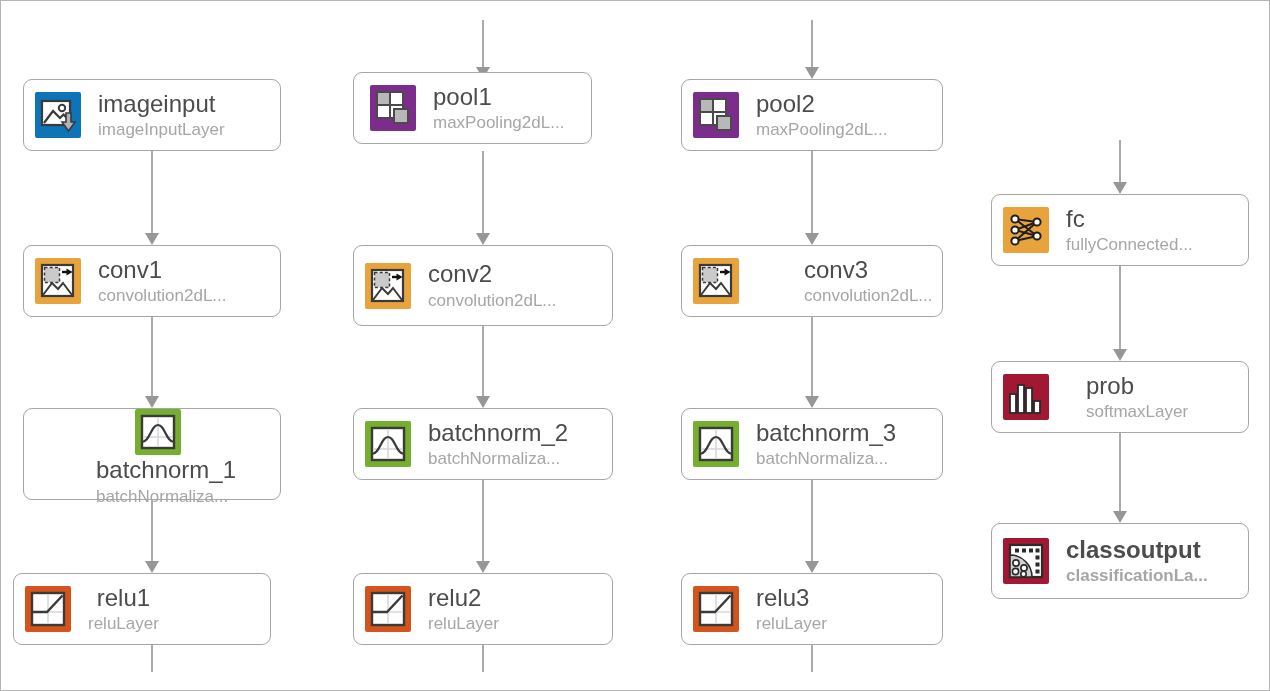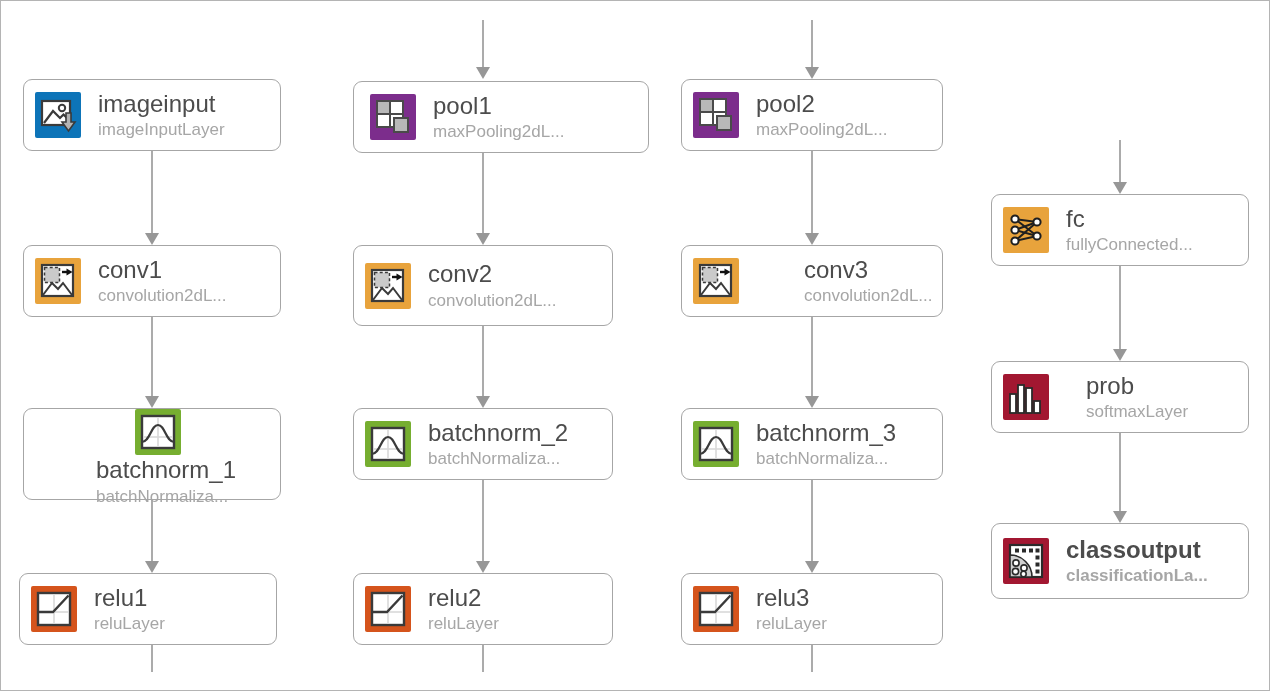--- a/index.html
+++ b/index.html
@@ -71,36 +71,36 @@
     <line x1="8" y1="28" x2="38" y2="28" stroke="#d9d9d9" stroke-width="1.6"></line>
     <path d="M7 33 C15 33 16 16 23 16 C30 16 31 33 39 33" fill="none" stroke="#3a3a3a" stroke-width="2.2"></path>
   </svg>
       </span>
     <span class="layer-text">
       <span class="layer-title">batchnorm_1</span>
       <span class="layer-subtitle">batchNormaliza...</span>
     </span>
   </div>
 
-  <div class="layer-node" style="left: 18px; top: 572px; width: 258px; height: 72px;">
+  <div class="layer-node" style="left: 12px; top: 572px; width: 258px; height: 72px; text-align: center;">
     <span class="layer-icon" style="background: rgb(213, 84, 28);">
         <svg viewBox="0 0 46 46" xmlns="http://www.w3.org/2000/svg">
     <rect x="7" y="7" width="32" height="32" fill="#ffffff" stroke="#3a3a3a" stroke-width="2.4"></rect>
     <line x1="23" y1="8" x2="23" y2="38" stroke="#d9d9d9" stroke-width="1.6"></line>
     <line x1="8" y1="26" x2="38" y2="26" stroke="#d9d9d9" stroke-width="1.6"></line>
     <path d="M8 26 L22 26 L37.5 9.5" fill="none" stroke="#3a3a3a" stroke-width="2.4"></path>
   </svg>
       </span>
     <span class="layer-text">
       <span class="layer-title">relu1</span>
       <span class="layer-subtitle">reluLayer</span>
     </span>
   </div>
 
-  <div class="layer-node" style="left: 352px; top: 80px; width: 296px; height: 72px; padding-left: 16px;">
+  <div class="layer-node" style="left: 352px; top: 71px; width: 239px; height: 72px; padding-left: 16px;">
     <span class="layer-icon" style="background: rgb(124, 45, 140);">
         <svg viewBox="0 0 46 46" xmlns="http://www.w3.org/2000/svg">
     <rect x="7" y="7" width="26" height="26" fill="#ffffff" stroke="#4a4a4a" stroke-width="2"></rect>
     <rect x="7" y="7" width="13" height="13" fill="#b8b8b8" stroke="#4a4a4a" stroke-width="2"></rect>
     <line x1="20" y1="7" x2="20" y2="33" stroke="#4a4a4a" stroke-width="2"></line>
     <line x1="7" y1="20" x2="33" y2="20" stroke="#4a4a4a" stroke-width="2"></line>
     <rect x="24" y="24" width="14" height="14" fill="#b8b8b8" stroke="#4a4a4a" stroke-width="2"></rect>
   </svg>
       </span>
     <span class="layer-text">

